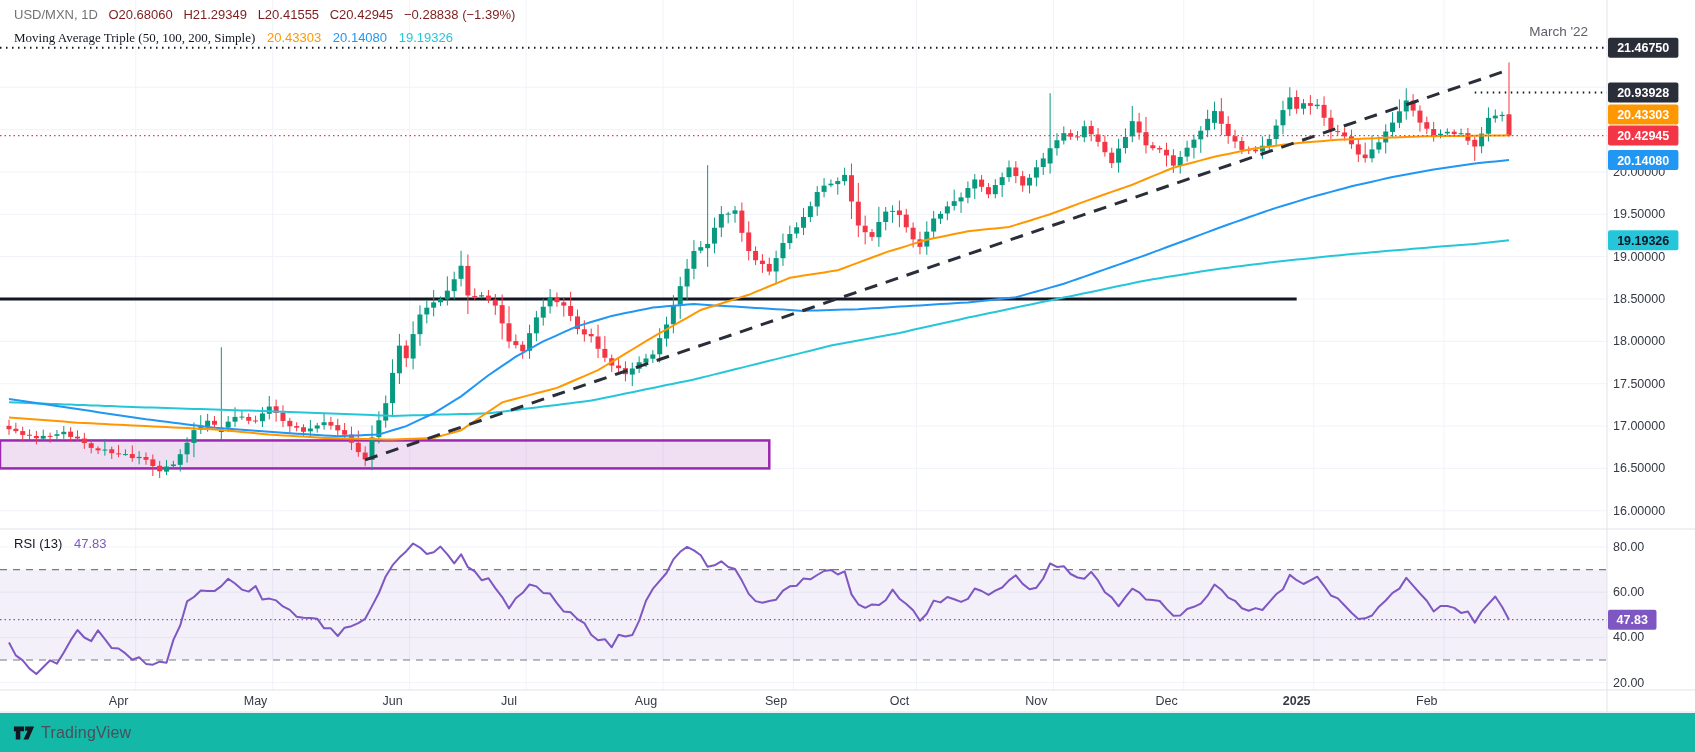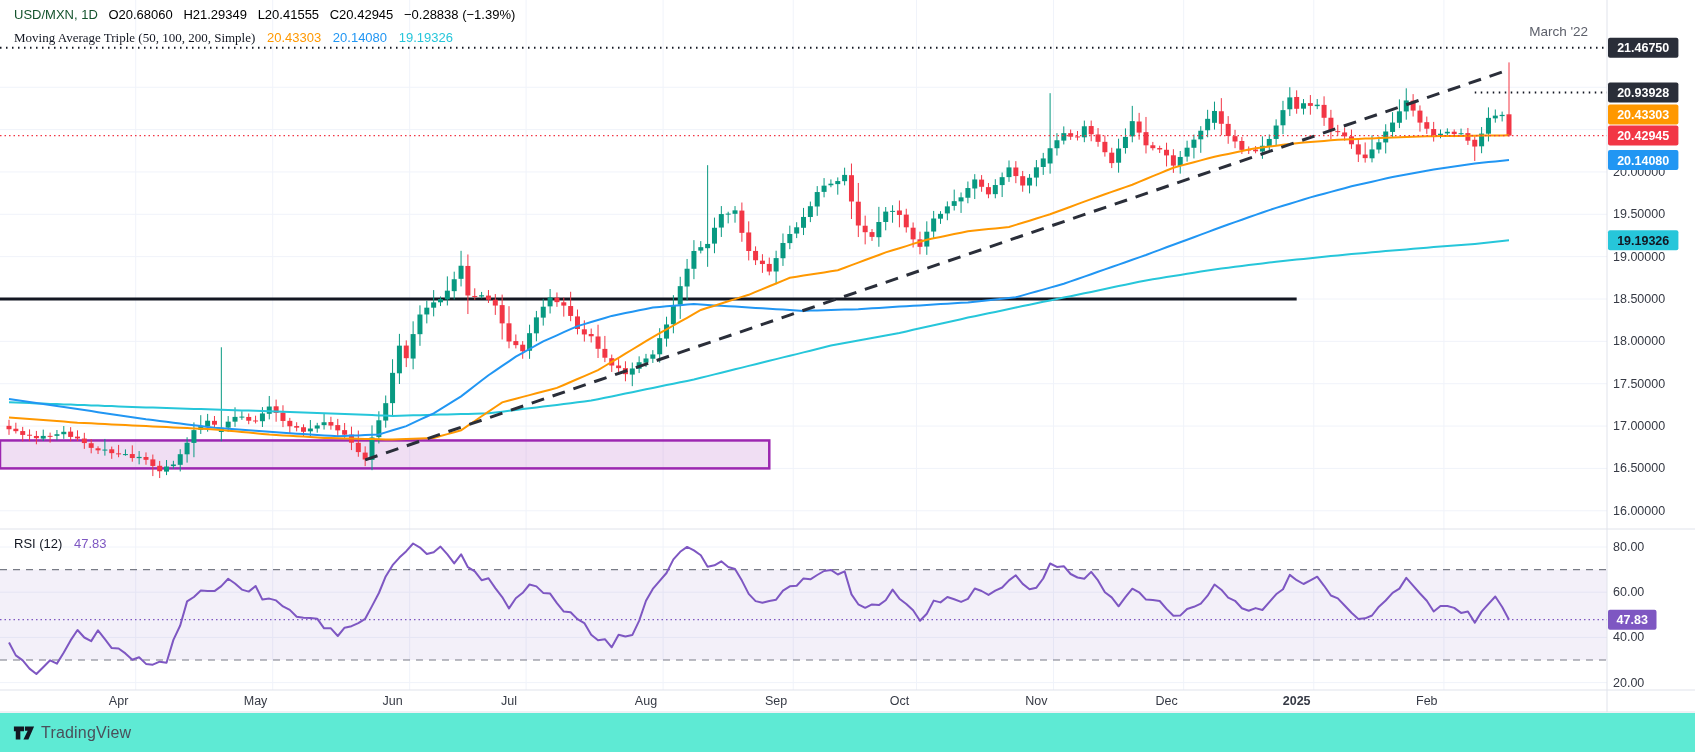--- a/index.html
+++ b/index.html
@@ -1,30 +1,30 @@
 <!DOCTYPE html>
 <html><head>
 <meta charset="utf-8">
 <style>
   html,body{margin:0;padding:0;background:#fff;}
   .root{position:relative;width:1695px;height:752px;background:#fff;overflow:hidden;
         font-family:"Liberation Sans",sans-serif;-webkit-font-smoothing:antialiased;}
   svg text{font-family:"Liberation Sans",sans-serif;}
   .legend{position:absolute;left:14px;top:6px;z-index:5;font-size:13px;color:#131722;line-height:17px;}
   .legend-row{white-space:nowrap;margin-bottom:6px;}
-  .sym{color:#14532d;text-align:center;}
-  .ohlc{color:#000000;}
+  .sym{color:#737373;text-align:center;}
+  .ohlc{color:#7f1d1d;}
   .ohlc span{margin-left:7px;}
   .ma-label{color:#131722;font-family:Liberation Serif, serif;}
   .ma-v1{color:#ff9800;margin-left:8px;}
   .ma-v2{color:#2196f3;margin-left:8px;}
   .ma-v3{color:#26c6da;margin-left:8px;}
   .rsi-legend{position:absolute;left:14px;top:536px;z-index:5;font-size:13px;color:#131722;}
   .rsi-val{color:#7e57c2;margin-left:8px;}
-  .footer{position:absolute;left:0;right:0;top:713px;height:39px;background:#5eead4;z-index:4;
+  .footer{position:absolute;left:0;right:0;top:713px;height:39px;background:#14b8a6;z-index:4;
           display:flex;align-items:center;padding-left:13px;}
   .brand-text{font-size:16px;font-weight:500;color:#4a4f5a;margin-left:6px;letter-spacing:.2px;}
 </style>
 </head>
 <body>
 
 <div class="root">
 
   <svg id="chart" width="1695" height="752" viewBox="0 0 1695 752" style="position:absolute;left:0;top:0;">
       <g>
@@ -587,21 +587,21 @@
     </div>
     <div class="legend-row">
       <span class="ma-label">Moving Average Triple (50, 100, 200, Simple)</span>
       <span class="ma-v1">20.43303</span>
       <span class="ma-v2">20.14080</span>
       <span class="ma-v3">19.19326</span>
     </div>
   </div>
 
   <div class="rsi-legend">
-    <span>RSI (12)</span>
+    <span>RSI (13)</span>
     <span class="rsi-val">47.83</span>
   </div>
 
   <div class="footer">
     <svg width="22" height="20" viewBox="0 0 24 20">
       <path d="M1 3 h11 v5 h-4 v9 h-5 v-9 h-2 z" fill="#131722"></path>
       <path d="M13 3 h10 l-6.2 14 h-5.4 l4.6 -9.4 h-3 z" fill="#131722"></path>
     </svg>
     <span class="brand-text">TradingView</span>
   </div>

